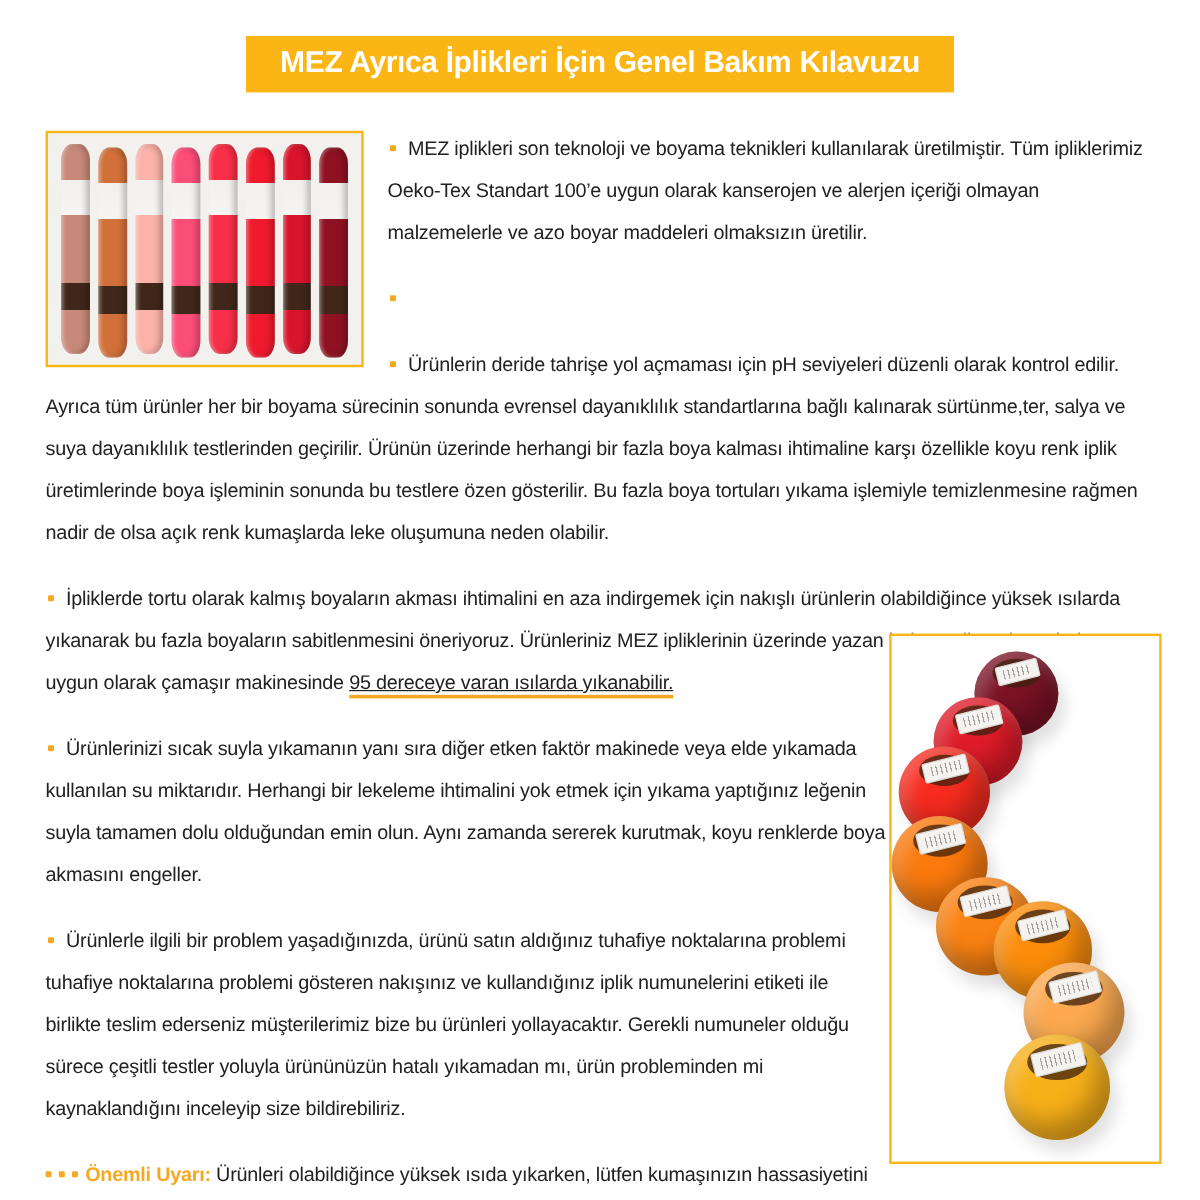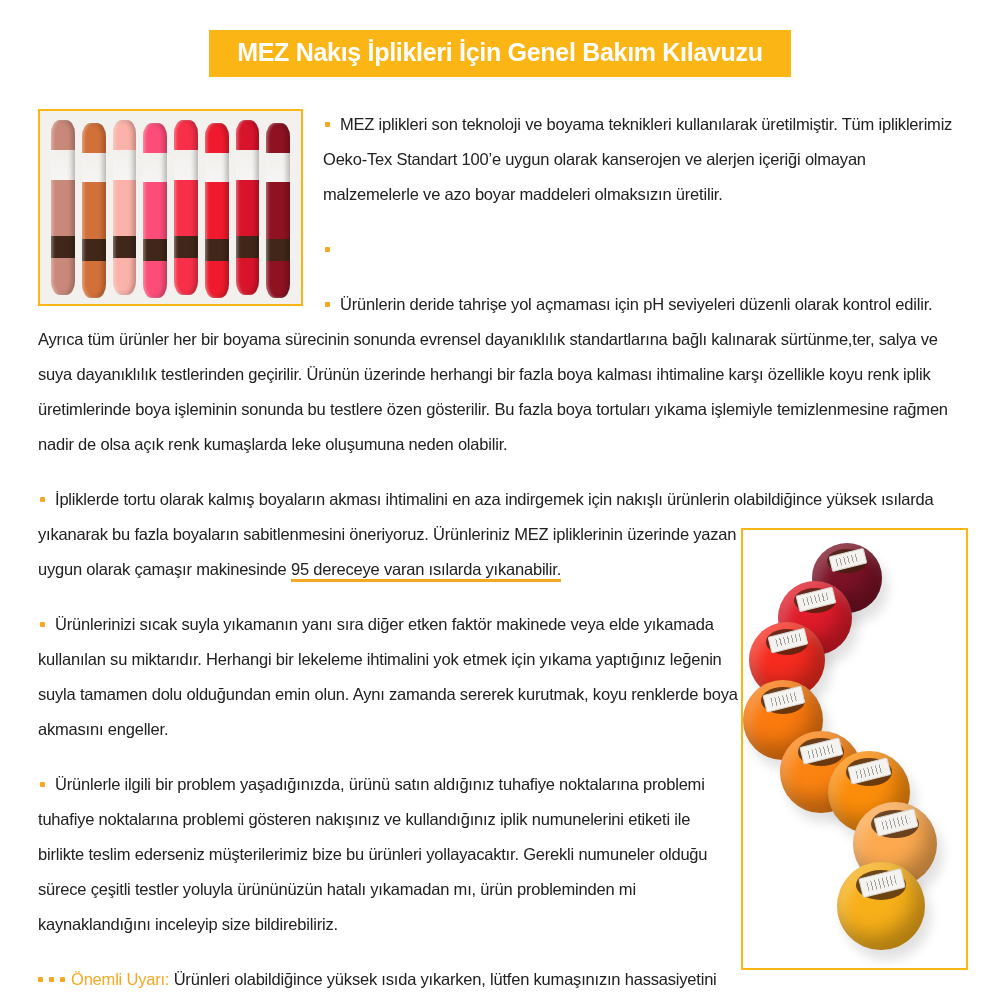--- a/index.html
+++ b/index.html
@@ -13,22 +13,22 @@
   .page{position:relative;width:1000px;height:1000px;}
 
   .banner{width:fit-content;margin:30px auto 0;background:var(--banner);color:#fff;
     font-weight:bold;font-size:25px;letter-spacing:-0.3px;padding:8px 28px 10px;}
 
   .content{margin:30px 38px 0;font-size:16.5px;line-height:35px;letter-spacing:-0.2px;}
   .content p{margin:0 0 20px;}
   .bullet{display:inline-block;width:5px;height:5px;background:var(--accent);border-radius:1px;
     margin:0 10px 3px 2px;vertical-align:middle;}
   .narrow{width:700px;}
-  .underline-hl{border-bottom:3px solid var(--accent);padding-bottom:1px;}
-  .warn-label{color:var(--accent);font-weight:normal;}
+  .underline-hl{border-bottom:3px solid var(--accent);padding-bottom:1px;text-decoration:underline;}
+  .warn-label{color:var(--accent);font-weight:bold;}
   .warn-dots .bullet{margin:0 6px 3px 0;}
 
   
   .figure-skeins{float:left;width:265px;height:197px;box-sizing:border-box;border:2px solid var(--banner);
     background:#f3f1ee;margin:2px 20px 10px 0;display:flex;gap:7px;padding:9px 11px;}
   .skein{flex:1;border-radius:9px/14px;
     box-shadow:inset 2px 0 3px rgba(255,255,255,.35), inset -3px 0 5px rgba(0,0,0,.25);}
   .skein:nth-child(even){transform:translateY(3px);}
 
   
@@ -55,21 +55,21 @@
   .domino-logo{margin-left:46px;margin-top:16px;display:flex;align-items:center;gap:10px;}
   .domino-text{font-size:34px;color:#161616;letter-spacing:0.5px;}
   svg.domino-piece{stroke:#141414;stroke-width:1.8;stroke-linejoin:round;}
 </style>
 </head>
 <body>
 
 <div class="page">
 
   <div class="banner">
-    <span>MEZ Nakış İplikleri İçin Genel Bakım Kılavuzu</span>
+    <span>MEZ Ayrıca İplikleri İçin Genel Bakım Kılavuzu</span>
   </div>
 
   <div class="content">
 
     <div class="figure-skeins">
         <div class="skein" style="background: linear-gradient(rgb(201, 137, 122) 0%, rgb(201, 137, 122) 17%, rgb(242, 240, 237) 17%, rgb(246, 245, 243) 34%, rgb(201, 137, 122) 34%, rgb(201, 137, 122) 66%, rgb(64, 39, 26) 66%, rgb(64, 39, 26) 79%, rgb(201, 137, 122) 79%, rgb(201, 137, 122) 100%);"></div>
         <div class="skein" style="background: linear-gradient(rgb(210, 112, 58) 0%, rgb(210, 112, 58) 17%, rgb(242, 240, 237) 17%, rgb(246, 245, 243) 34%, rgb(210, 112, 58) 34%, rgb(210, 112, 58) 66%, rgb(64, 39, 26) 66%, rgb(64, 39, 26) 79%, rgb(210, 112, 58) 79%, rgb(210, 112, 58) 100%);"></div>
         <div class="skein" style="background: linear-gradient(rgb(251, 178, 168) 0%, rgb(251, 178, 168) 17%, rgb(242, 240, 237) 17%, rgb(246, 245, 243) 34%, rgb(251, 178, 168) 34%, rgb(251, 178, 168) 66%, rgb(64, 39, 26) 66%, rgb(64, 39, 26) 79%, rgb(251, 178, 168) 79%, rgb(251, 178, 168) 100%);"></div>
         <div class="skein" style="background: linear-gradient(rgb(252, 77, 121) 0%, rgb(252, 77, 121) 17%, rgb(242, 240, 237) 17%, rgb(246, 245, 243) 34%, rgb(252, 77, 121) 34%, rgb(252, 77, 121) 66%, rgb(64, 39, 26) 66%, rgb(64, 39, 26) 79%, rgb(252, 77, 121) 79%, rgb(252, 77, 121) 100%);"></div>
         <div class="skein" style="background: linear-gradient(rgb(247, 47, 72) 0%, rgb(247, 47, 72) 17%, rgb(242, 240, 237) 17%, rgb(246, 245, 243) 34%, rgb(247, 47, 72) 34%, rgb(247, 47, 72) 66%, rgb(64, 39, 26) 66%, rgb(64, 39, 26) 79%, rgb(247, 47, 72) 79%, rgb(247, 47, 72) 100%);"></div>

